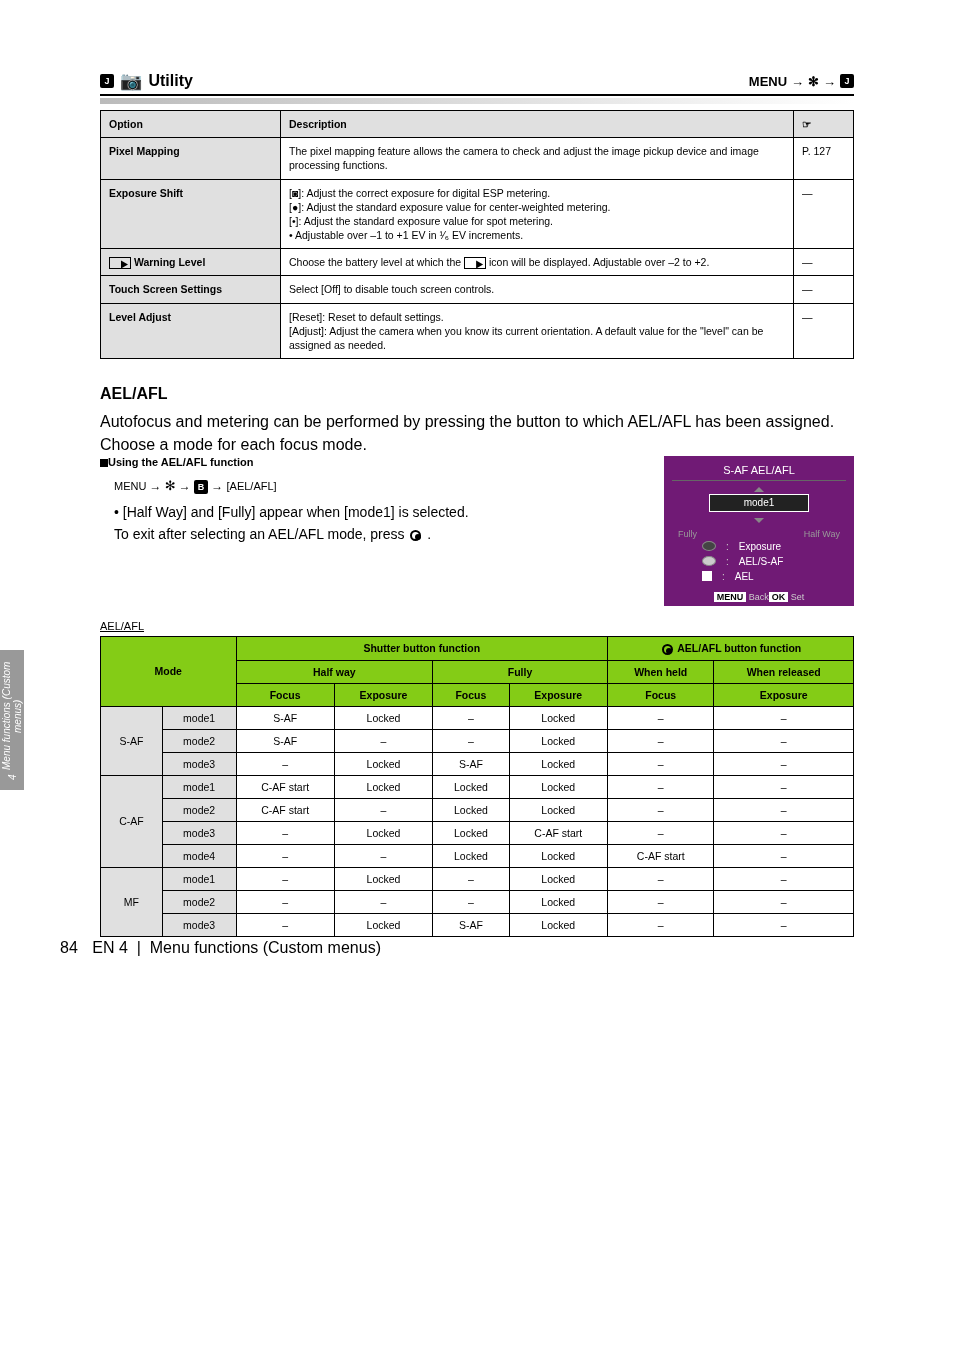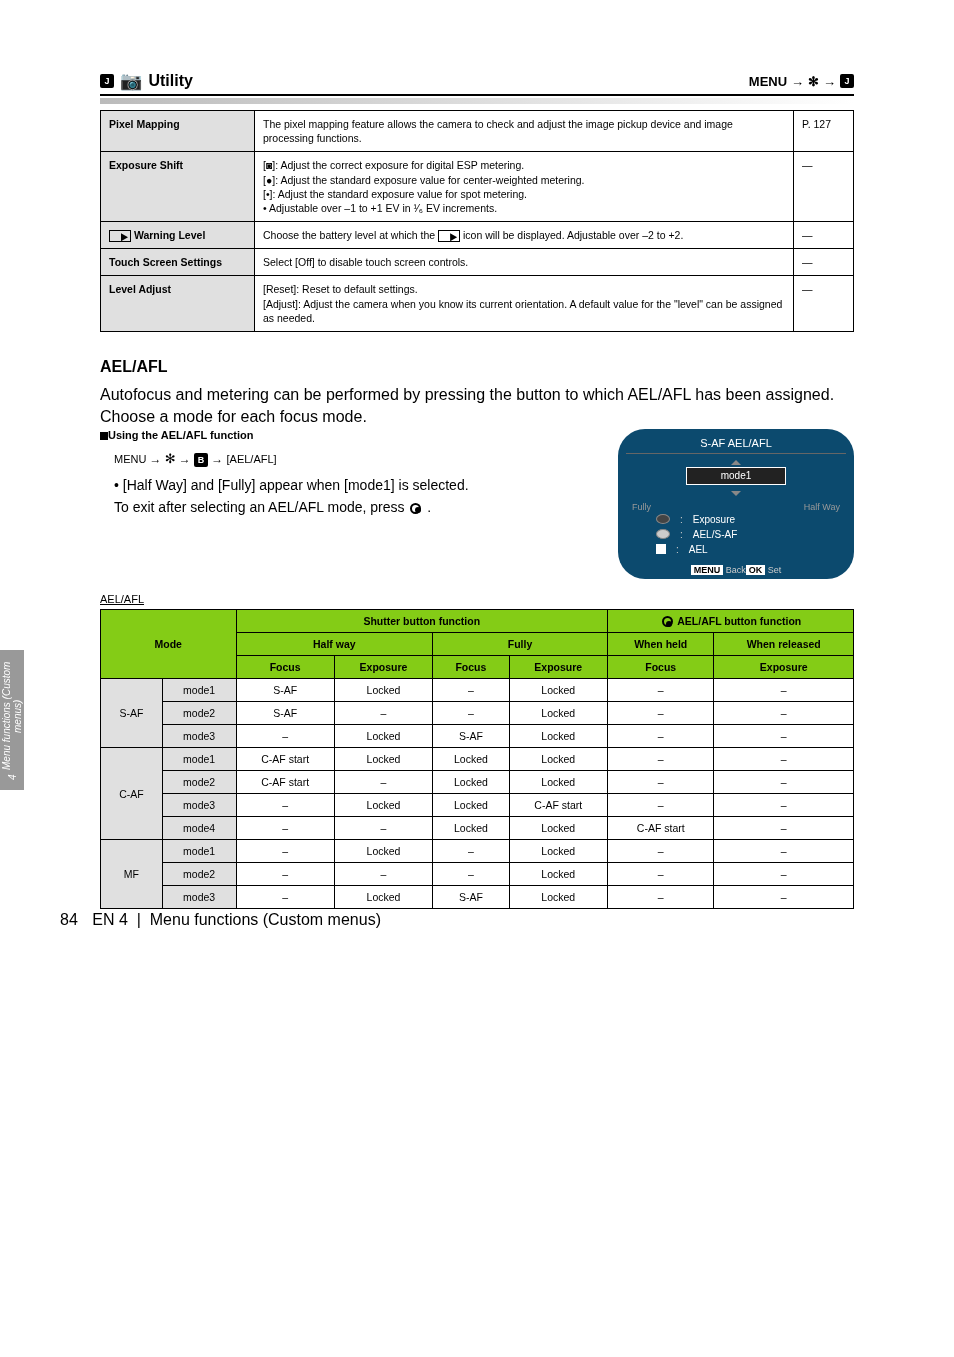--- a/index.html
+++ b/index.html
@@ -68,41 +68,40 @@
     border-collapse: collapse;
     font-size: 10.5px;
   }
   table.main td {
     border: 1px solid #000;
     padding: 6px 8px;
     vertical-align: top;
     line-height: 1.35;
   }
   table.main tr.hdr td { background: #e0e0e0; font-weight: bold; }
-  table.main td.opt { background: #e0e0e0; font-weight: bold; width: 154px; }
+  table.main td.opt { background: #e0e0e0; font-weight: bold; width: 180px; }
   table.main td.ref { width: 60px; text-align: left; }
   .hand-icon {
     display: inline-block;
     transform: rotate(0deg);
   }
   .sec-title { font-size: 16px; font-weight: bold; margin-top: 26px; margin-bottom: 8px; }
   .sec-desc { font-size: 16px; margin-bottom: 0; line-height: 1.4; }
   .columns { display: flex; gap: 20px; align-items: flex-start; }
   .textcol { flex: 1; }
   .bullet-row { display: flex; margin-bottom: 8px; }
   .bullet-sq { width: 8px; height: 8px; background: #000; margin-top: 3px; flex-shrink: 0; }
   .steps { margin-left: 14px; font-size: 11px; line-height: 1.6; }
   .screen {
-    width: 236px;
-    background: #0c4a6e;
+    width: 190px;
+    background: #701a75;
     color: #fff;
     font-size: 10px;
     padding: 8px 8px 4px 8px;
     position: relative;
-    border-radius: 27px;
   }
   .screen-title { text-align: center; font-size: 11px; border-bottom: 1px solid #666; padding-bottom: 4px; margin-bottom: 6px;}
   .screen-hl {
     border: 1px solid #fff;
     width: 100px;
     height: 18px;
     margin: 0 auto 6px auto;
     display: flex;
     align-items: center;
     justify-content: center;
@@ -187,20 +186,25 @@
     <span class="arrow">→</span>
     <span class="gear">✻</span>
     <span class="arrow">→</span>
     <span class="ic-box">J</span>
   </div>
 </div>
 <div class="gradient-bar"></div>
 
 <table class="main">
   <tbody>
+      <tr class="hdr">
+    <td>Option</td>
+    <td>Description</td>
+    <td class="ref"><span class="hand-icon">☞</span></td>
+  </tr>
   <tr>
     <td class="opt">Pixel Mapping</td>
     <td>The pixel mapping feature allows the camera to check and adjust the image pickup device and image processing functions.</td>
     <td class="ref">P. 127</td>
   </tr>
   <tr>
     <td class="opt">Exposure Shift</td>
     <td style="white-space:pre-line">[◙]: Adjust the correct exposure for digital ESP metering.
 [●]: Adjust the standard exposure value for center-weighted metering.
 [•]: Adjust the standard exposure value for spot metering.

